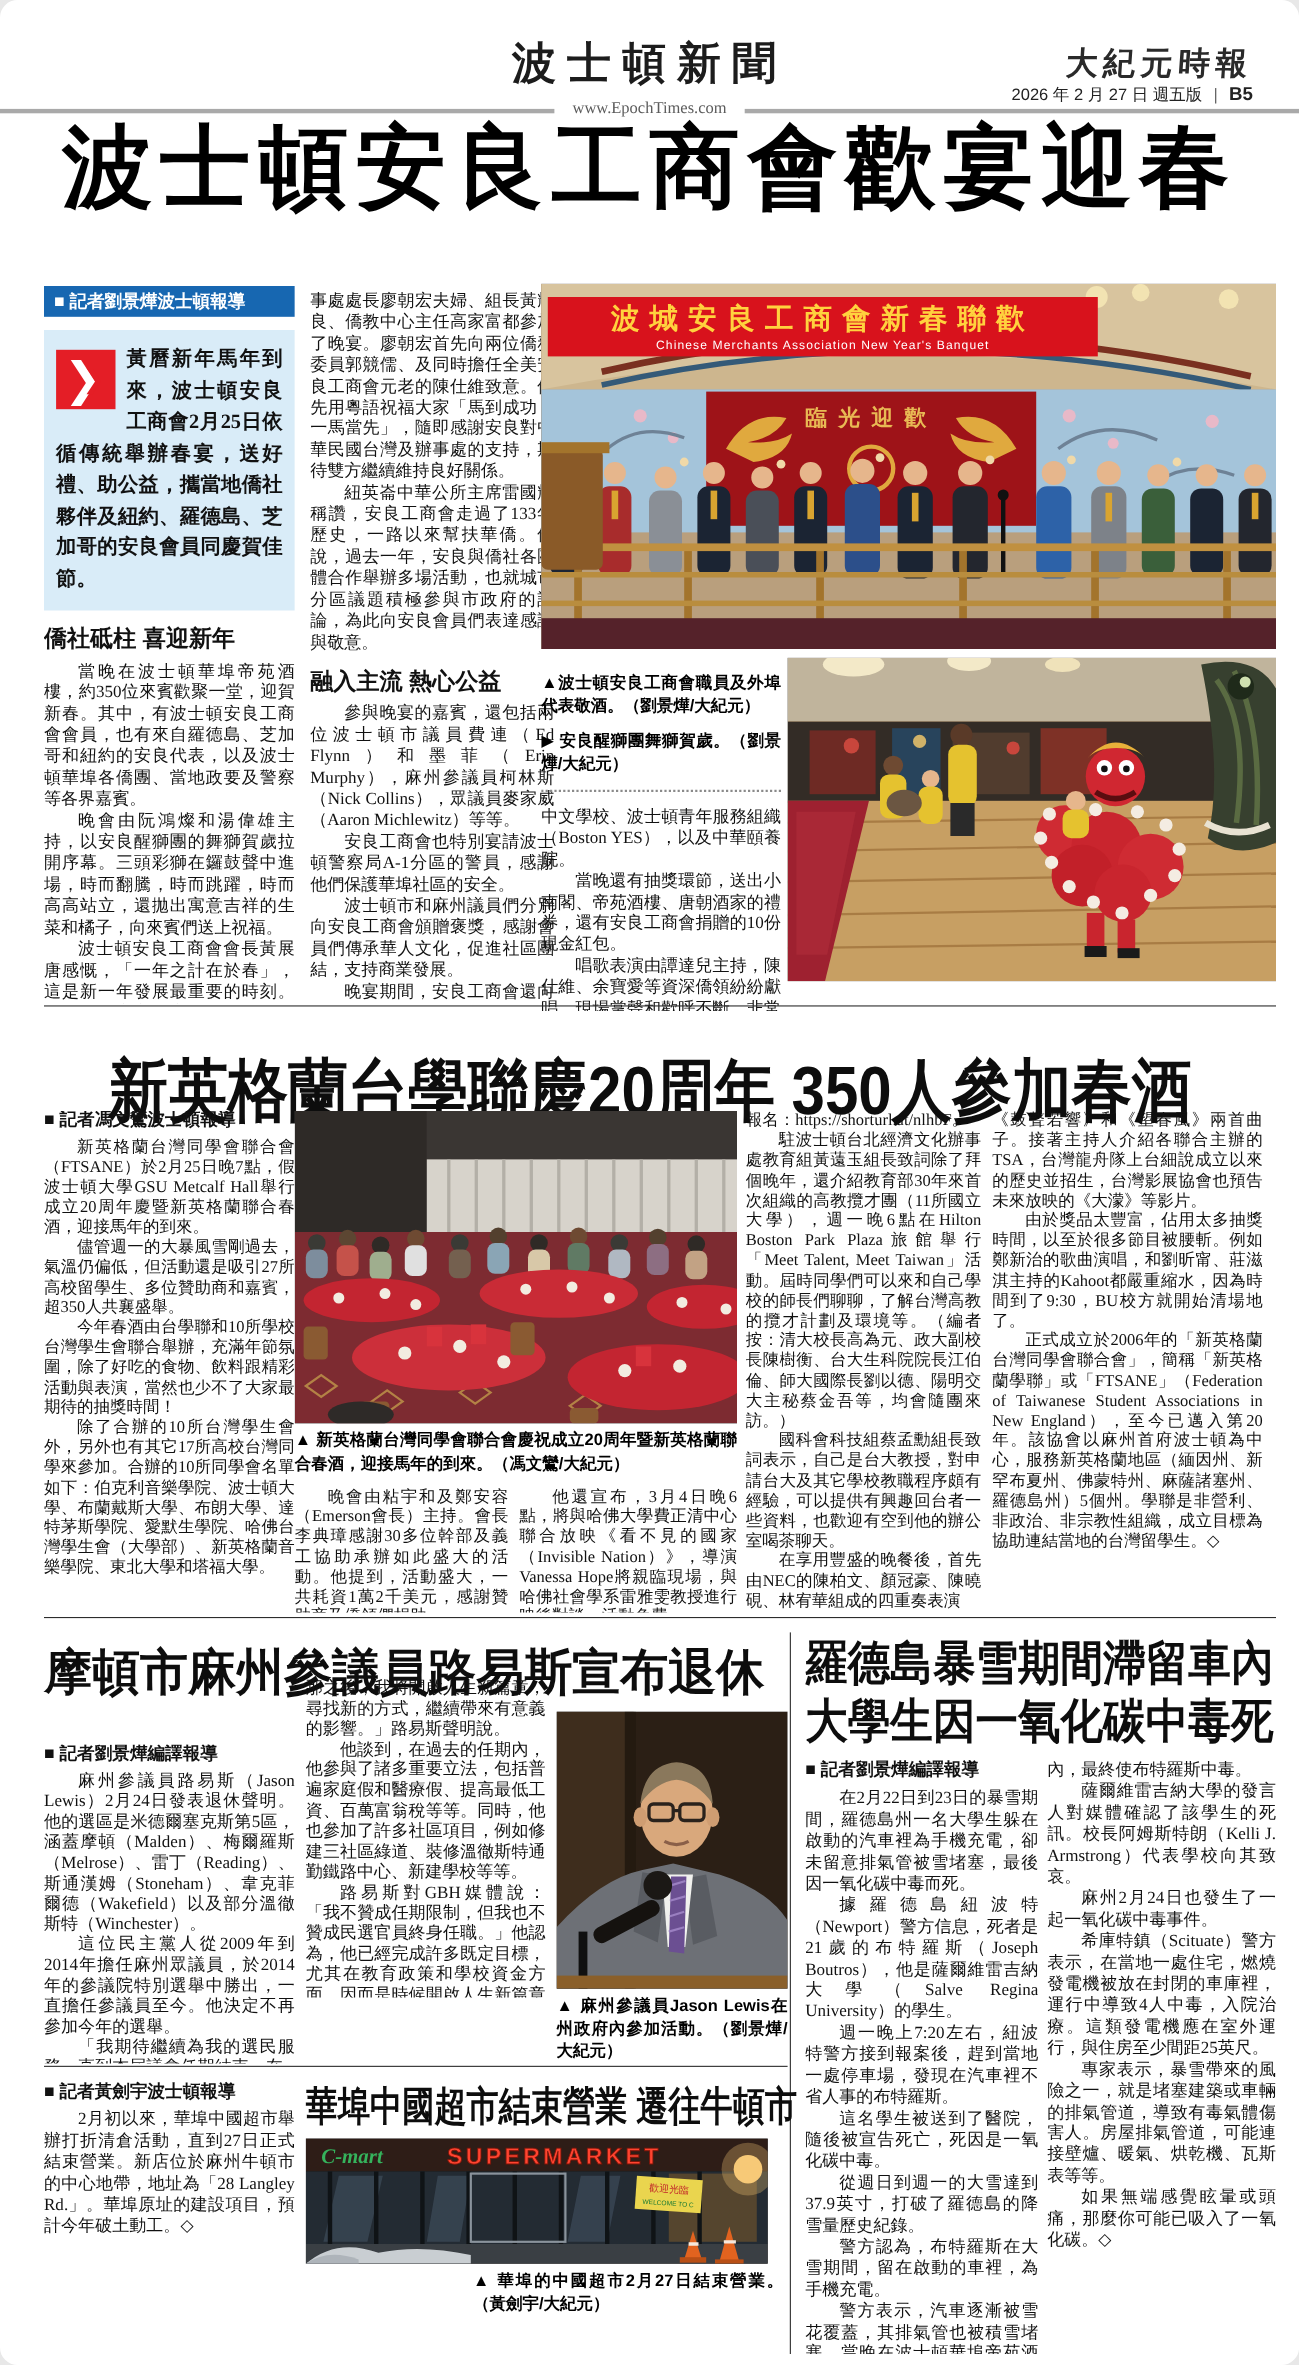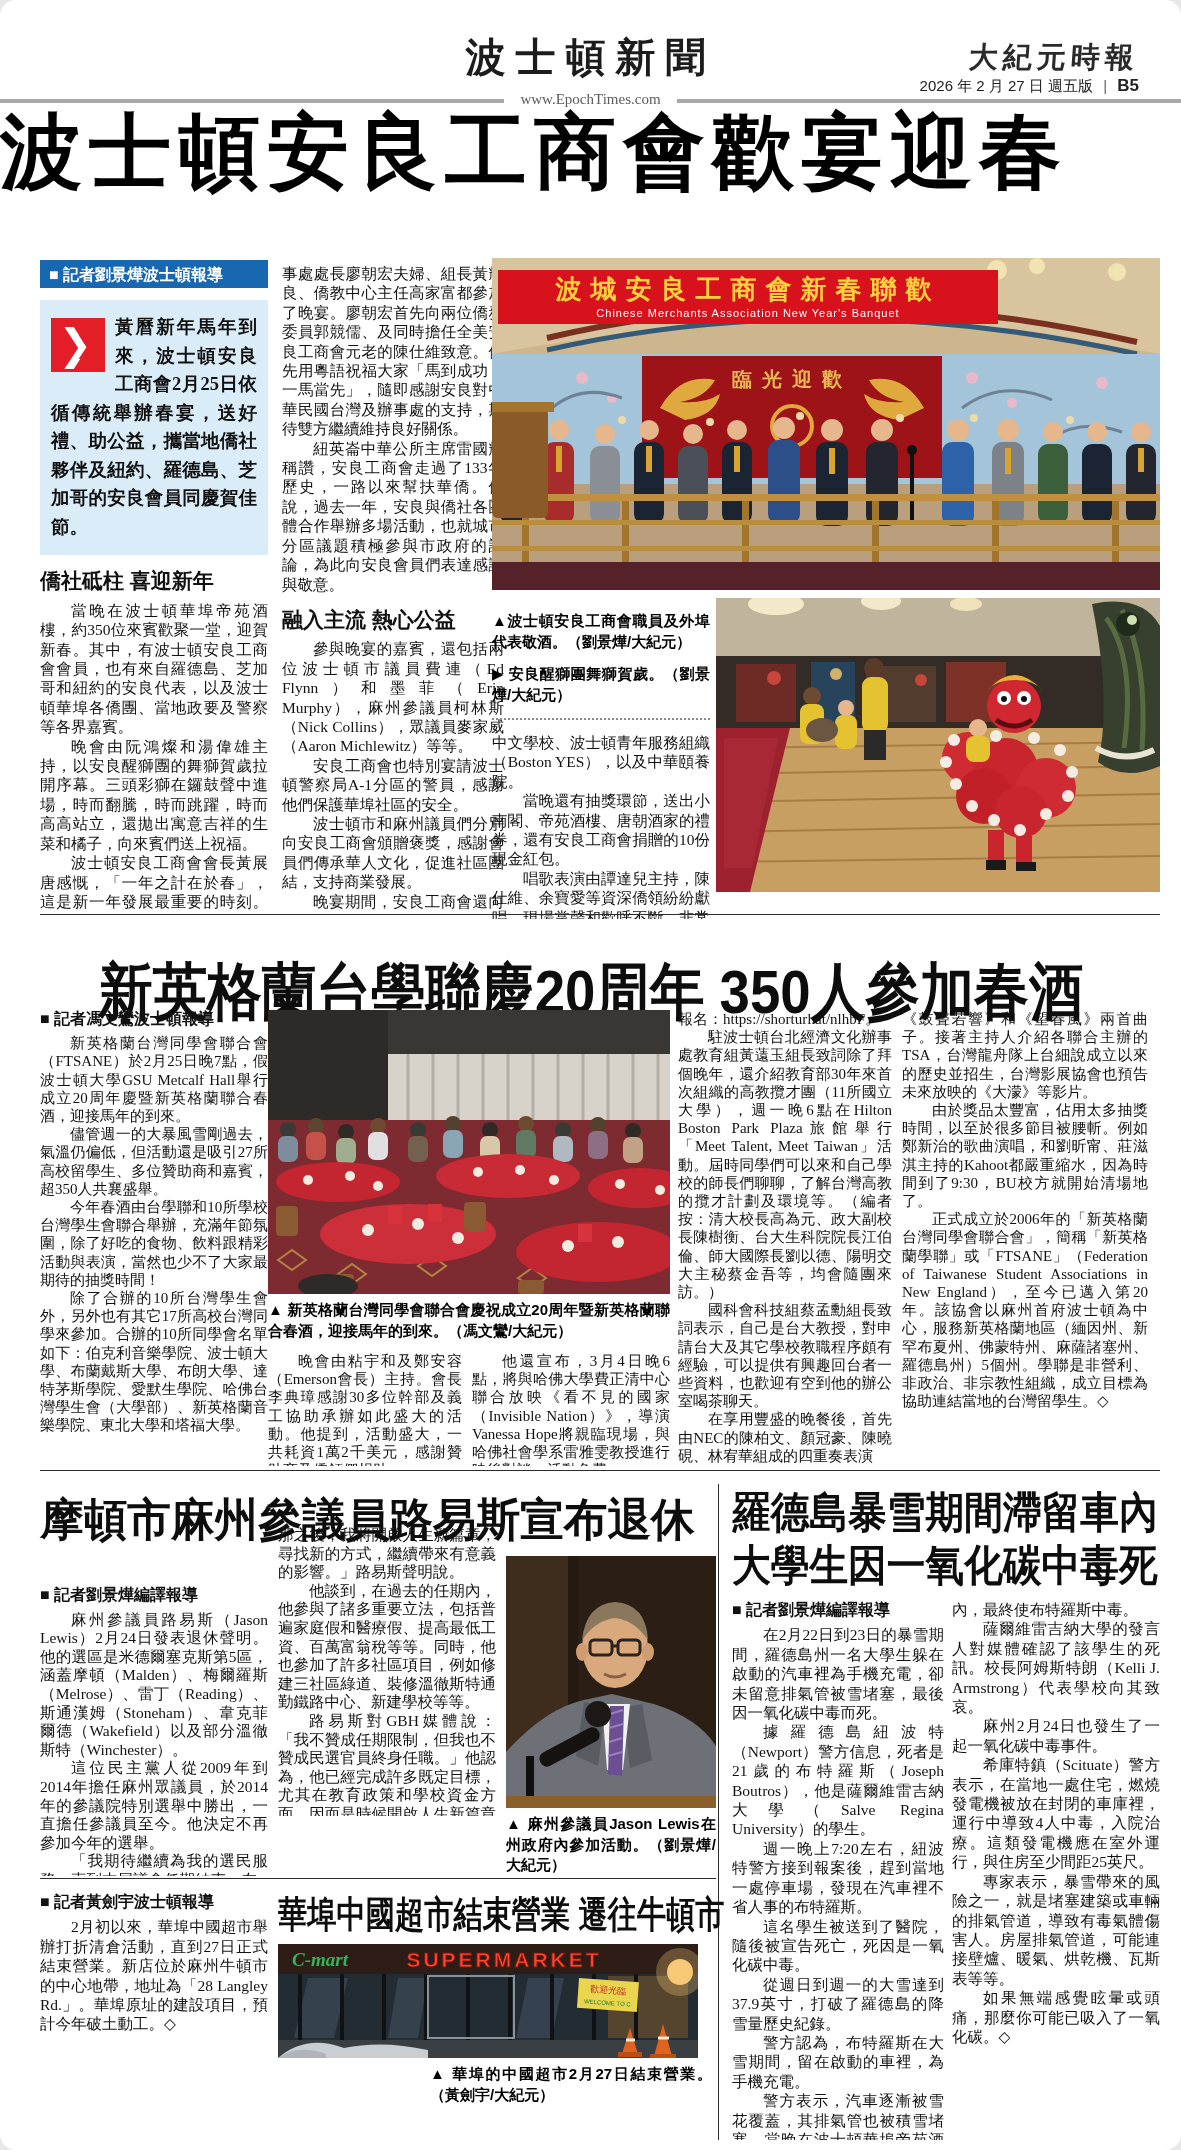--- a/index.html
+++ b/index.html
@@ -13,21 +13,21 @@
   .masthead{top:38px;right:42px;font-size:29px;font-weight:900;letter-spacing:5px;color:#2a2a2a;
             font-family:"Liberation Serif","DejaVu Serif",serif;transform:skewX(-4deg);}
   .dateline{top:76px;right:42px;font-size:15px;color:#222;font-family:"Liberation Sans","DejaVu Sans",sans-serif;}
   .dateline b{font-size:17px;}
   .dateline .sep{color:#666;padding:0 6px;}
   .top-rule{top:99px;left:0;right:0;border-top:4px solid #a9a9a9;}
   .site{top:90px;left:0;right:0;text-align:center;}
   .site span{display:inline-block;background:#fff;padding:0 16px;color:#5c5c5c;font-size:15px;}
 
   
-  .h1-main{top:98px;left:0;right:0;font-size:82px;font-weight:900;letter-spacing:7px;
+  .h1-main{top:98px;left:0;right:0;text-align:center;font-size:82px;font-weight:900;letter-spacing:7px;
            color:#000;font-family:"Liberation Serif","DejaVu Serif",serif;}
   .h2-wide{top:950px;left:0;right:0;text-align:center;font-family:"Liberation Sans","DejaVu Sans",sans-serif;
            font-weight:900;font-size:62px;color:#0d0d0d;white-space:nowrap;}
   .h2-wide span{display:inline-block;transform:scaleX(0.88);transform-origin:center;}
   .h-lewis{top:1490px;left:40px;width:680px;font-family:"Liberation Sans","DejaVu Sans",sans-serif;
            font-weight:900;font-size:45px;color:#0d0d0d;white-space:nowrap;}
   .h-lewis span{display:inline-block;transform:scaleX(0.97);transform-origin:left;}
   .h-snow{top:1486px;left:732px;width:440px;font-family:"Liberation Sans","DejaVu Sans",sans-serif;
           font-weight:900;font-size:43px;line-height:53px;color:#0d0d0d;white-space:nowrap;}
   .h-snow div{transform:scaleX(0.9);transform-origin:left;}

